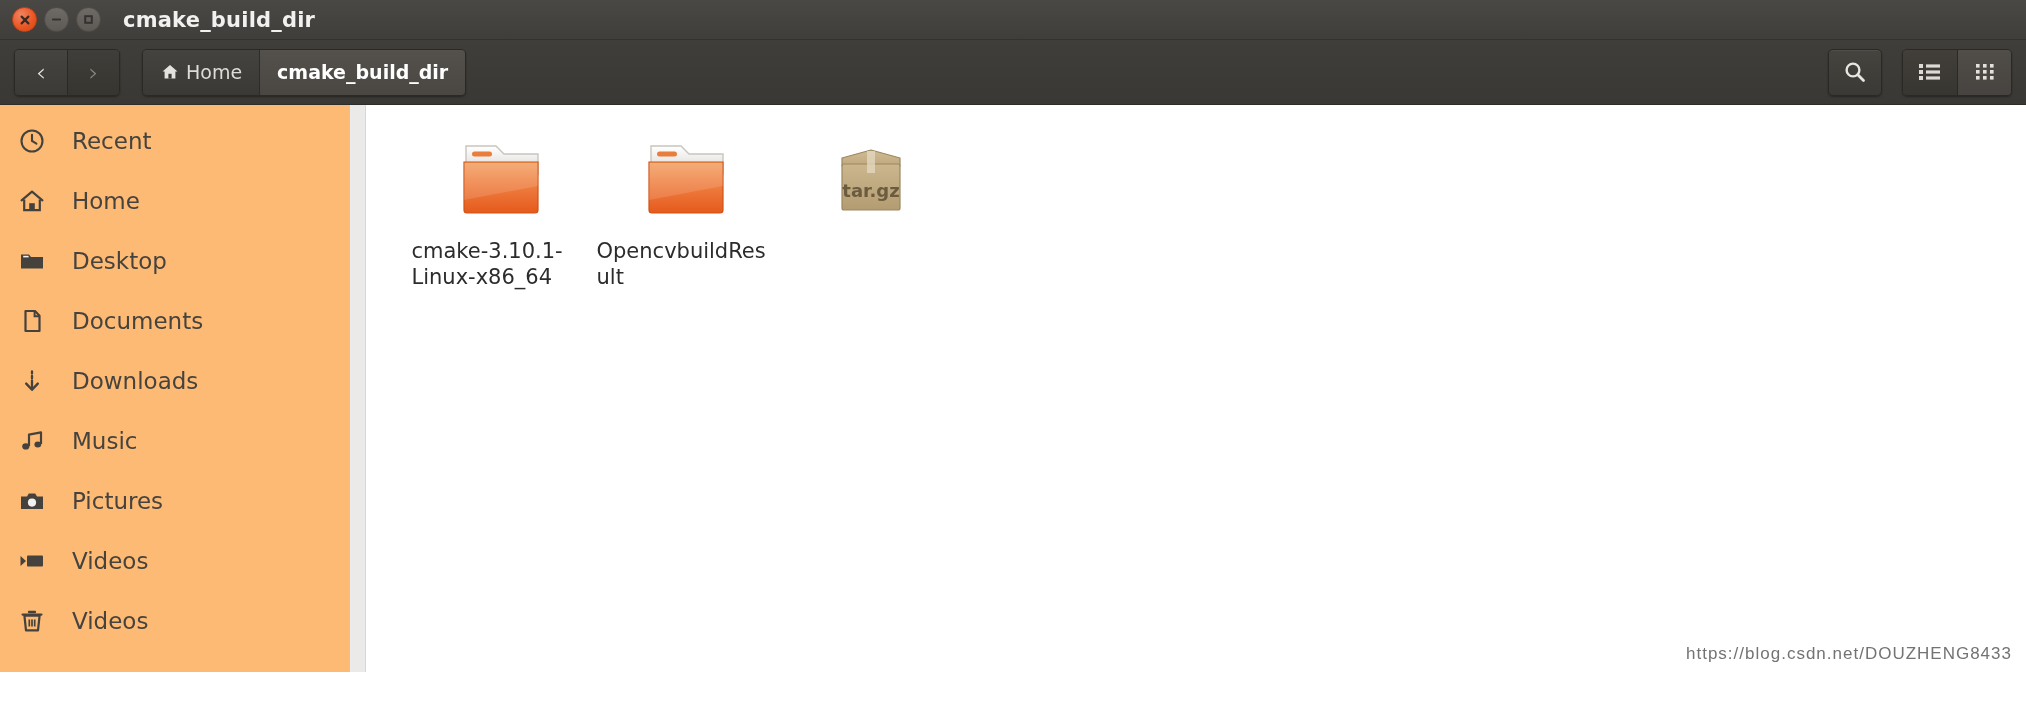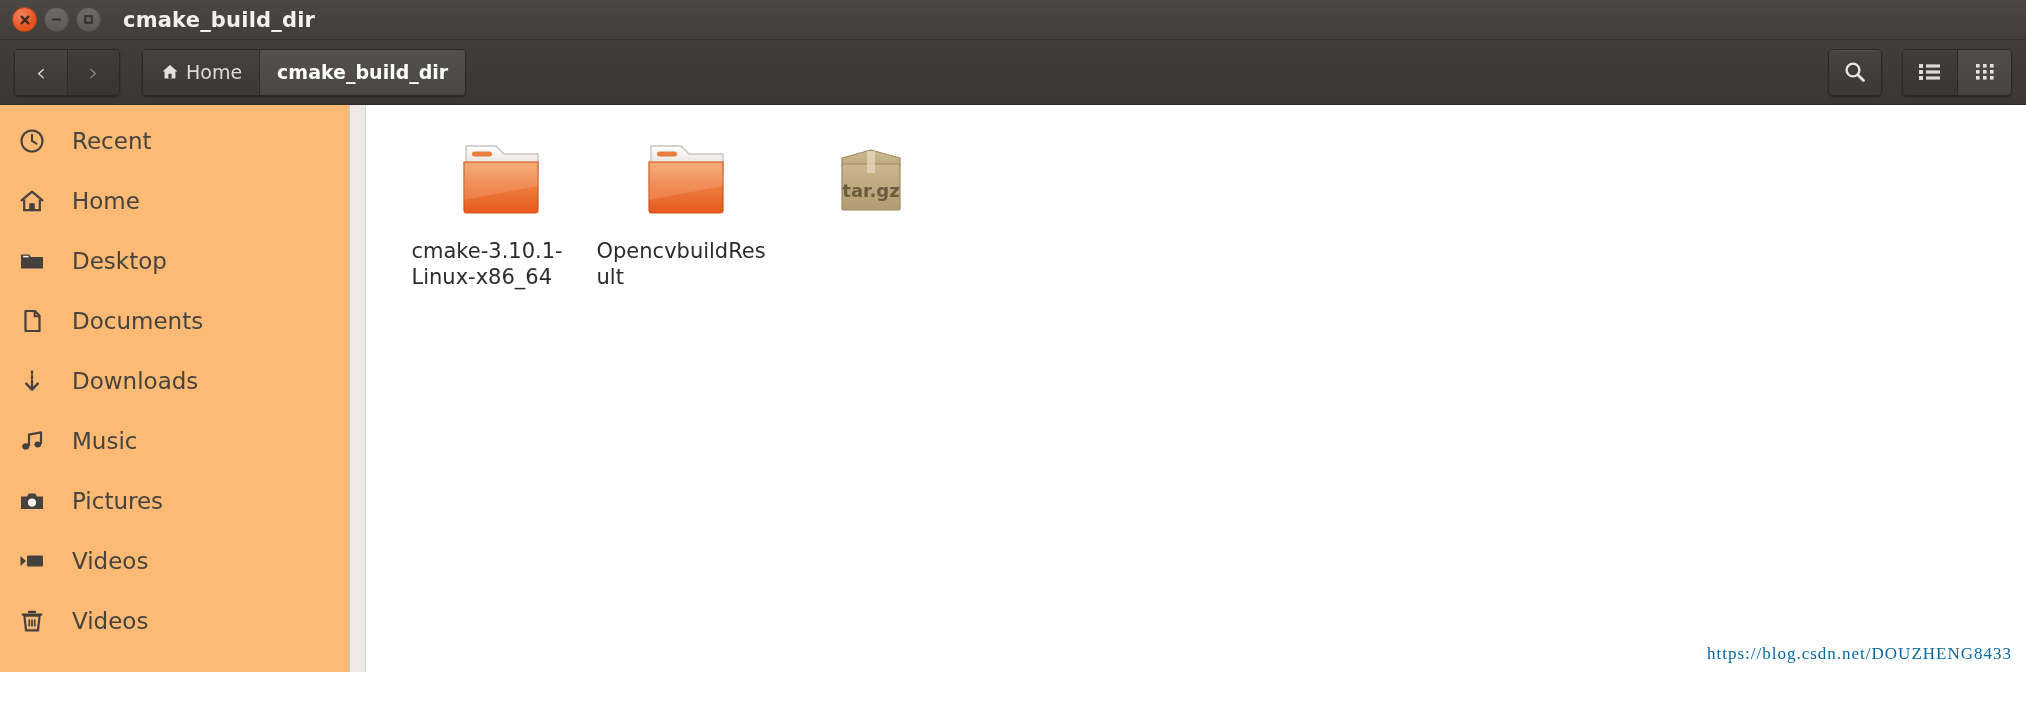--- a/index.html
+++ b/index.html
@@ -113,22 +113,22 @@
   .grid{ display:flex; padding:22px 0 0 42px; gap:0; }
   .cell{ width:185px; display:flex; flex-direction:column; align-items:center; }
   .ico-wrap{ height:100px; display:flex; align-items:center; justify-content:center; }
   .cell-label{
     margin-top:11px; font-size:21px; color:#2c2c2c; 
     line-height:1.26; word-break:break-word; width:178px;
   }
 
   .watermark{
     position:absolute; right:14px; bottom:8px;
-    font-family:Liberation Serif, serif;
-    font-size:17px; color:#0369a1; letter-spacing:1px; white-space:nowrap;
+    font-family:Liberation Sans, sans-serif;
+    font-size:17px; color:#737373; letter-spacing:1px; white-space:nowrap;
   }
 </style>
 </head>
 <body>
 
 <div id="app">
 
   <div class="titlebar">
     <div class="wbtns">
       <div class="wbtn close">

